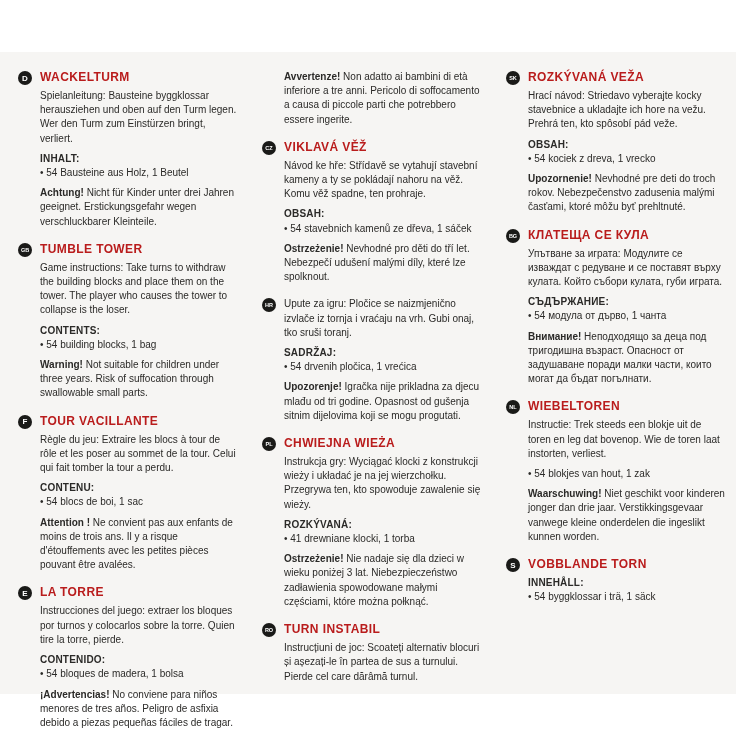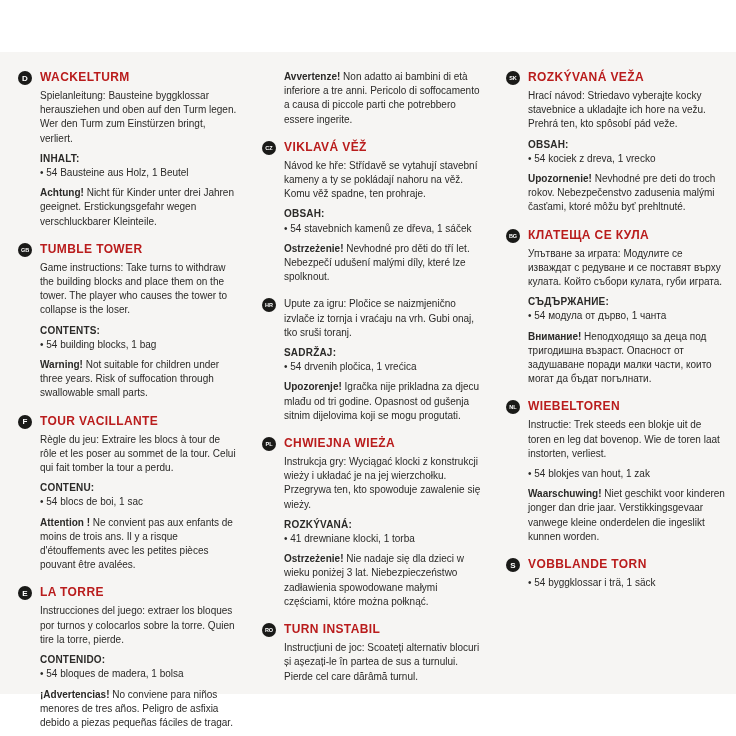--- a/index.html
+++ b/index.html
@@ -134,17 +134,18 @@
         <section class="section">
           <span class="badge badge-sm">NL</span>
           <h3 class="title">WIEBELTOREN</h3>
           <p class="para">Instructie: Trek steeds een blokje uit de toren en leg dat bovenop. Wie de toren laat instorten, verliest.</p>
           <p class="bullet">• 54 blokjes van hout, 1 zak</p>
           <p class="para"><b>Waarschuwing!</b> Niet geschikt voor kinderen jonger dan drie jaar. Verstikkingsgevaar vanwege kleine onderdelen die ingeslikt kunnen worden.</p>
         </section>
         <section class="section">
           <span class="badge">S</span>
           <h3 class="title">VOBBLANDE TORN</h3>
+          <p class="subhead">INNEHÅLL:</p>
           <p class="bullet">• 54 byggklossar i trä, 1 säck</p>
         </section>
       </div>
   </div>
 </div>
 
 </body></html>

